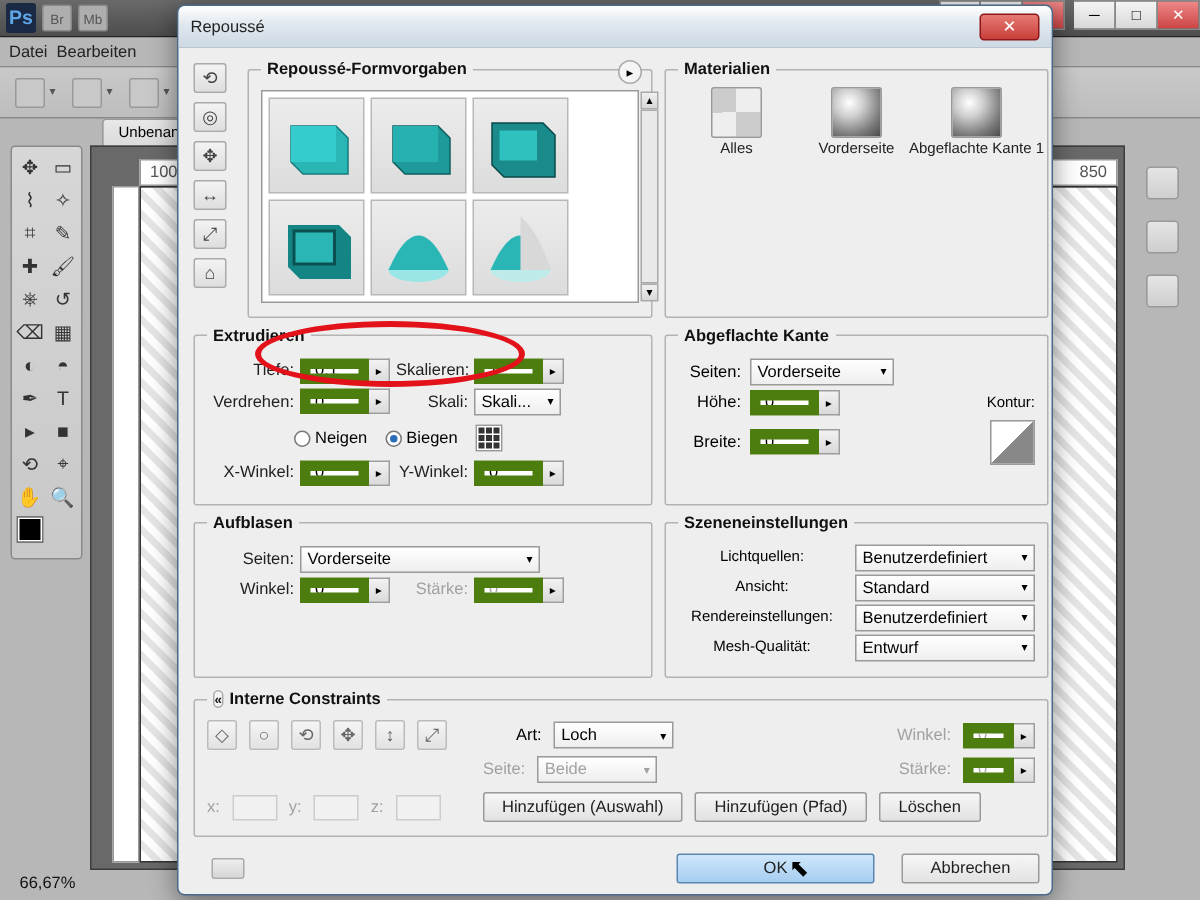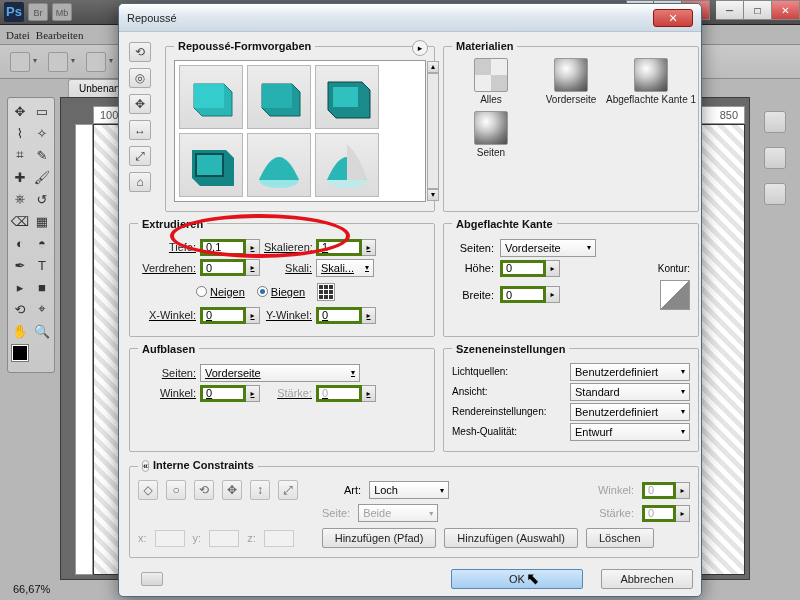--- a/index.html
+++ b/index.html
@@ -8,21 +8,21 @@
 
 .app-bg { position: absolute; top: 0; left: 0; width: 800px; height: 600px; background: #b7b7b7; }
 .app-titlebar { height: 25px; background: linear-gradient(#6a6a6a, #4d4d4d); display: flex; align-items: center; padding: 0 4px; border-bottom: 1px solid #222; }
 .ps-logo { width: 20px; height: 20px; background: #1a2a44; color: #5fa6e8; font-weight: bold; text-align: center; line-height: 20px; font-size: 13px; border-radius: 2px; }
 .bridge-tile { width: 20px; height: 18px; background: #aeaeae; border:1px solid #888; border-radius:2px; margin-left:4px; color:#555; font-size:9px; text-align:center; line-height:18px;}
 .app-winbuttons { position:absolute; top:0; right:0; display:flex;}
 .app-winbtn { width:28px; height:20px; background:linear-gradient(#f5f5f5,#d8d8d8); border:1px solid #888; border-left:none; display:flex; align-items:center; justify-content:center; font-size:10px;}
 .app-winbtn.close { background:linear-gradient(#e88,#c44); color:#fff;}
 .app-winbtn:first-child{border-left:1px solid #888;}
 .app-menubar { height:20px; background:#b7b7b7; display:flex; align-items:center; padding:0 6px; gap:6px; border-bottom:1px solid #8a8a8a;}
-.app-menubar span{color:#222;font-family:Liberation Serif, serif;}
+.app-menubar span{color:#222;}
 .app-toolbar { height:34px; background:linear-gradient(#c9c9c9,#bdbdbd); border-bottom:1px solid #8a8a8a; display:flex; align-items:center; padding:0 10px; gap:18px;}
 .tbico{width:20px;height:20px;background:#c8c8c8;border:1px solid #999;border-radius:2px;position:relative;}
 .tbico::after{content:"▾";position:absolute;right:-8px;top:3px;font-size:8px;color:#555;}
 .doc-tab{position:absolute; top:79px; left:68px; height:35px; padding:0 10px; background:linear-gradient(#e8e8e8,#cdcdcd); border:1px solid #9a9a9a; border-bottom:none; border-radius:3px 3px 0 0; font-size:10px; line-height:18px;}
 
 
 .toolbox{position:absolute;left:7px;top:97px;width:48px;background:linear-gradient(#d7d7d7,#c8c8c8);border:1px solid #8a8a8a;border-radius:3px;padding:3px 2px;display:grid;grid-template-columns:1fr 1fr;gap:2px;}
 .toolbox .tcell{width:20px;height:20px;border:1px solid transparent;border-radius:2px;display:flex;align-items:center;justify-content:center;color:#333;font-size:13px;}
 .swatch{grid-column:1/3;height:24px;position:relative;margin-top:2px;}
 .swatch .fg{position:absolute;left:2px;top:0;width:16px;height:16px;background:#000;border:1px solid #fff;outline:1px solid #777;}
@@ -63,44 +63,44 @@
 
 .materials-box{grid-column:3;grid-row:1;}
 .mat-grid{display:grid;grid-template-columns:repeat(3,70px);gap:6px 10px;justify-content:center;}
 .mat{display:flex;flex-direction:column;align-items:center;gap:2px;}
 .msphere{width:34px;height:34px;border:1px solid #999;background:radial-gradient(circle at 35% 30%,#fff 0%,#cfcfcf 30%,#7a7a7a 70%,#4a4a4a 100%);border-radius:2px;}
 .msphere.check{background:repeating-conic-gradient(#eee 0 25%,#ccc 0 50%);}
 .mat span{font-size:10px;color:#222;text-align:center;white-space:nowrap;}
 
 .extrude-box{grid-column:1/3;grid-row:2;position:relative;}
 .red-circle{position:absolute;left:40px;top:-16px;width:180px;height:44px;border:4px solid #e3121a;border-radius:50%;pointer-events:none;}
-.row{display:flex;align-items:center;gap:4px;margin:3px 0;text-decoration:underline;}
+.row{display:flex;align-items:center;gap:4px;margin:3px 0;}
 .lbl{width:58px;text-align:right;color:#222;}
 .lbl-sm{width:48px;text-align:right;color:#222;}
 .spin{display:flex;align-items:center;}
-.spin input{width:46px;height:17px;border:3px solid #4d7c0f;background:#fff;padding:0 3px;font-size:11px;}
+.spin input{width:46px;height:17px;border:7px solid #4d7c0f;background:#fff;padding:0 3px;font-size:11px;}
 .spin .sb{width:14px;height:17px;border:1px solid #9d9d9d;border-left:none;background:linear-gradient(#f2f2f2,#dadada);text-align:center;font-size:8px;line-height:15px;}
 select,.combo{height:18px;border:1px solid #9a9a9a;background:linear-gradient(#fff,#eee);font-size:11px;padding:0 2px;}
 .combo{display:flex;align-items:center;justify-content:space-between;padding:0 4px;min-width:96px;}
 .combo .car{font-size:8px;}
-.radio{display:inline-flex;align-items:flex-start;gap:3px;margin-right:8px;}
+.radio{display:inline-flex;align-items:flex-end;gap:3px;margin-right:8px;}
 .radio .dot{width:11px;height:11px;border:1px solid #777;border-radius:50%;background:#fff;display:inline-flex;align-items:center;justify-content:center;}
 .radio.sel .dot::after{content:"";width:5px;height:5px;background:#2a6db9;border-radius:50%;}
 .grid-ico{width:18px;height:18px;display:inline-grid;grid-template-columns:repeat(3,1fr);grid-template-rows:repeat(3,1fr);gap:1px;border:1px solid #999;padding:1px;background:#fff;}
 .grid-ico i{background:#333;}
 
 .bevel-box{grid-column:3;grid-row:2;}
 .field-row{display:flex;align-items:center;gap:6px;margin:3px 0;}
 .field-row .lbl2{width:42px;text-align:right;}
 .kontur-sw{width:30px;height:30px;border:1px solid #999;background:linear-gradient(135deg,#fff 49.5%,#888 50%);margin-left:auto;}
 
 .inflate-box{grid-column:1/3;grid-row:3;}
 .scene-box{grid-column:3;grid-row:3;}
 .scene-box .frow{display:flex;align-items:center;gap:6px;margin:2px 0;}
-.scene-box .flab{width:112px;text-align:left;font-size:10px;}
+.scene-box .flab{width:112px;text-align:center;font-size:10px;}
 
 .constraints-box{grid-column:1/4;grid-row:4;}
 .constraints-box .crow{display:flex;align-items:center;gap:8px;flex-wrap:wrap;}
 .cico{width:20px;height:20px;border:1px solid #bbb;border-radius:2px;background:linear-gradient(#f5f5f5,#e2e2e2);display:flex;align-items:center;justify-content:center;font-size:12px;color:#666;}
 .dim{color:#a1a1a1;}
 .btn{height:20px;padding:0 12px;border:1px solid #9a9a9a;background:linear-gradient(#f6f6f6,#e2e2e2);border-radius:2px;color:#222;}
 .btn.primary{background:linear-gradient(#cfe7fb,#a6cdf0);border-color:#5a86b4;}
 .btn-row{grid-column:1/4;grid-row:5;display:flex;justify-content:flex-end;gap:18px;padding:4px 6px 0 0;align-items:center;}
 .layer-ico{margin-right:auto;margin-left:12px;width:22px;height:14px;background:linear-gradient(#eee,#d6d6d6);border:1px solid #aaa;border-radius:2px;}
 .collapse-btn{width:18px;height:18px;border:1px solid #aaa;border-radius:9px;background:#f4f4f4;text-align:center;line-height:16px;font-size:9px;margin-right:4px;}
@@ -260,24 +260,20 @@
             <span>Alles</span>
           </div>
         <div class="mat">
             <div class="msphere"></div>
             <span>Vorderseite</span>
           </div>
         <div class="mat">
             <div class="msphere"></div>
             <span>Abgeflachte Kante 1</span>
           </div>
-        <div class="mat">
-            <div class="msphere"></div>
-            <span>Seiten</span>
-          </div>
       </div>
     </fieldset>
 
     <fieldset class="extrude-box">
       <div class="red-circle"></div>
       <legend>Extrudieren</legend>
       <div class="row">
         <span class="lbl">Tiefe:</span>
         <span class="spin">
             <input value="0,1" style="">
@@ -453,22 +449,22 @@
           </span>
       </div>
       <div class="crow" style="margin-top:6px;">
         <span class="dim">x:</span>
           <input class="disabled-input" style="width: 30px; height: 17px; border: 1px solid rgb(204, 204, 204);">
         <span class="dim">y:</span>
           <input class="disabled-input" style="width: 30px; height: 17px; border: 1px solid rgb(204, 204, 204);">
         <span class="dim">z:</span>
           <input class="disabled-input" style="width: 30px; height: 17px; border: 1px solid rgb(204, 204, 204);">
         <span style="width:12px"></span>
+        <button class="btn">Hinzufügen (Auswahl)</button>
         <button class="btn">Hinzufügen (Pfad)</button>
-        <button class="btn">Hinzufügen (Auswahl)</button>
         <button class="btn">Löschen</button>
       </div>
     </fieldset>
 
     <div class="btn-row">
       <div class="layer-ico"></div>
       <button class="btn primary" style="width:132px">OK</button>
       <button class="btn" style="width:92px">Abbrechen</button>
     </div>
 

